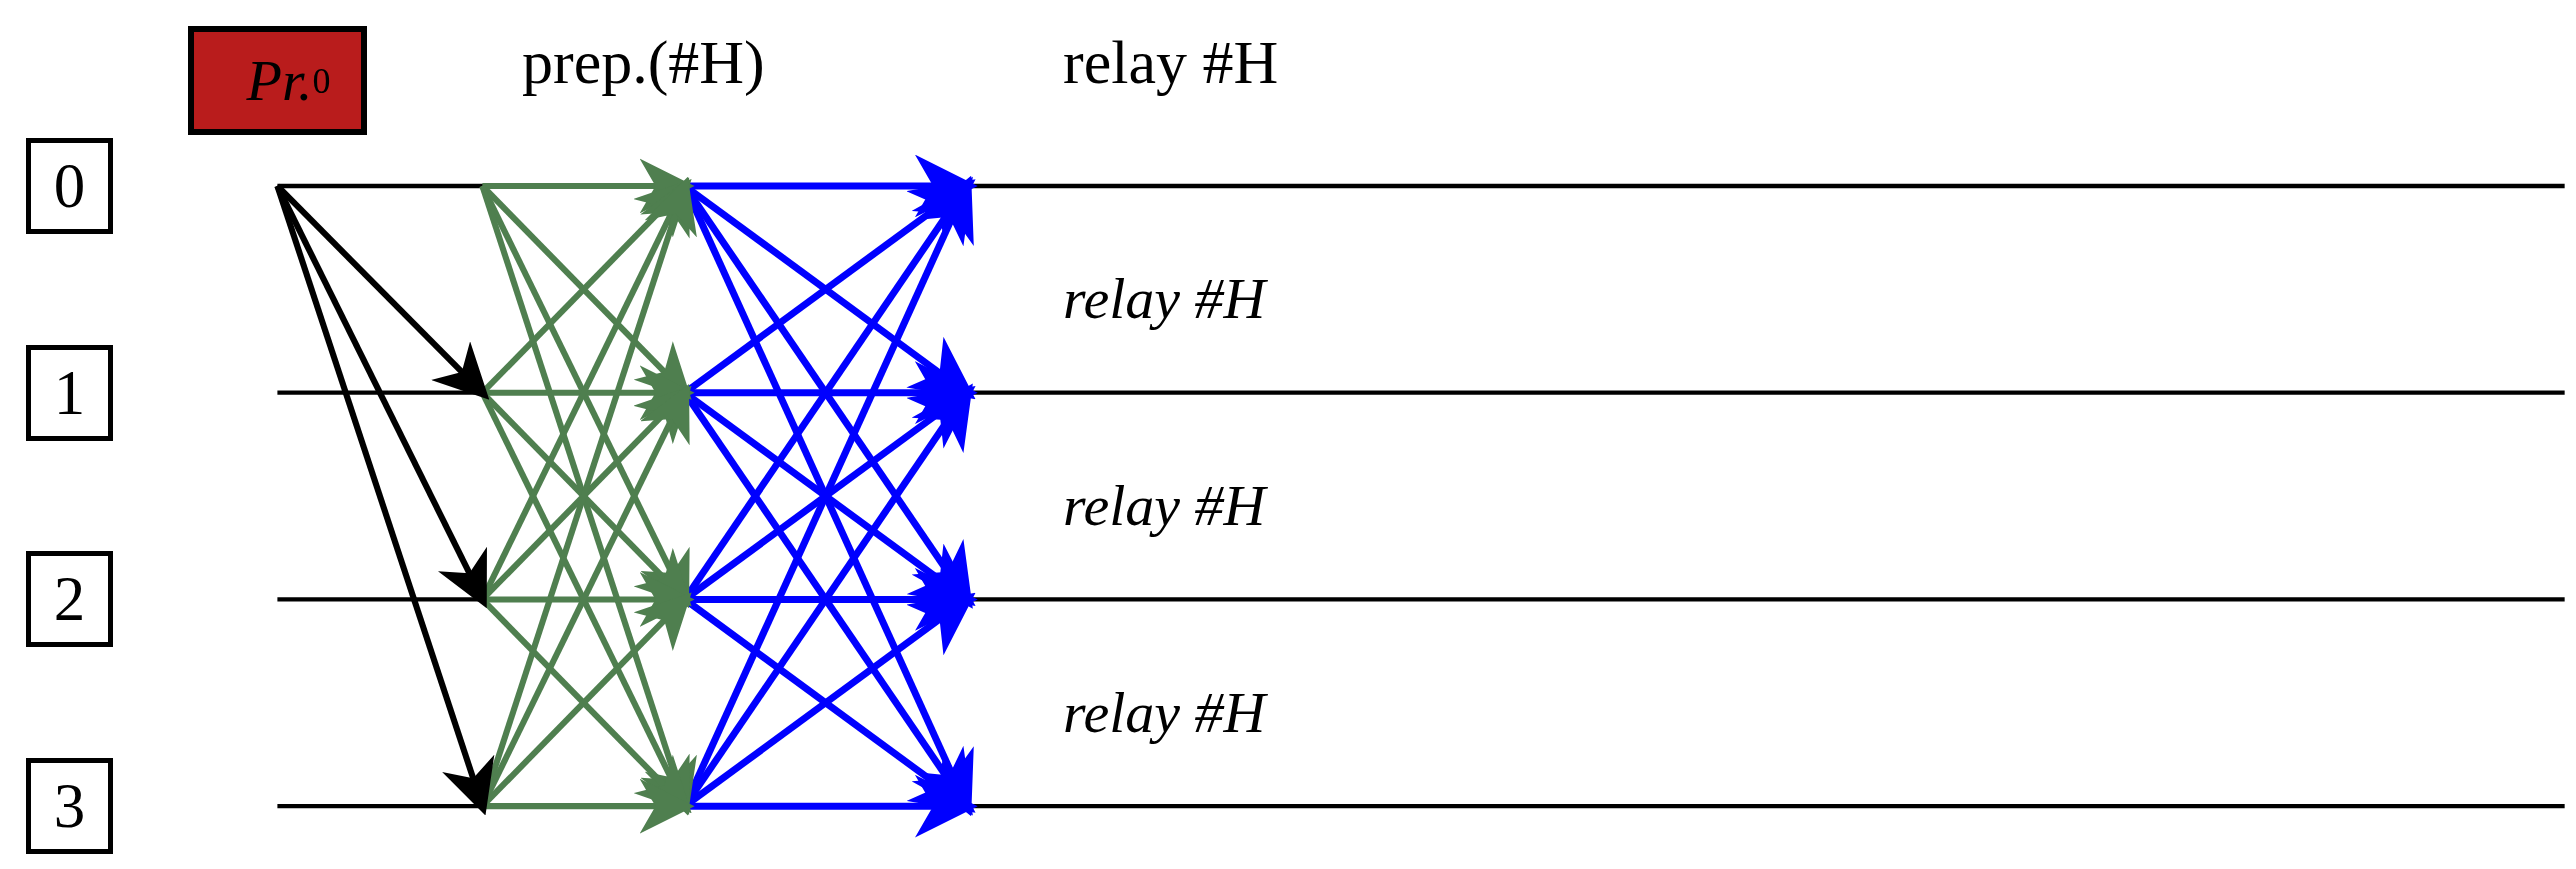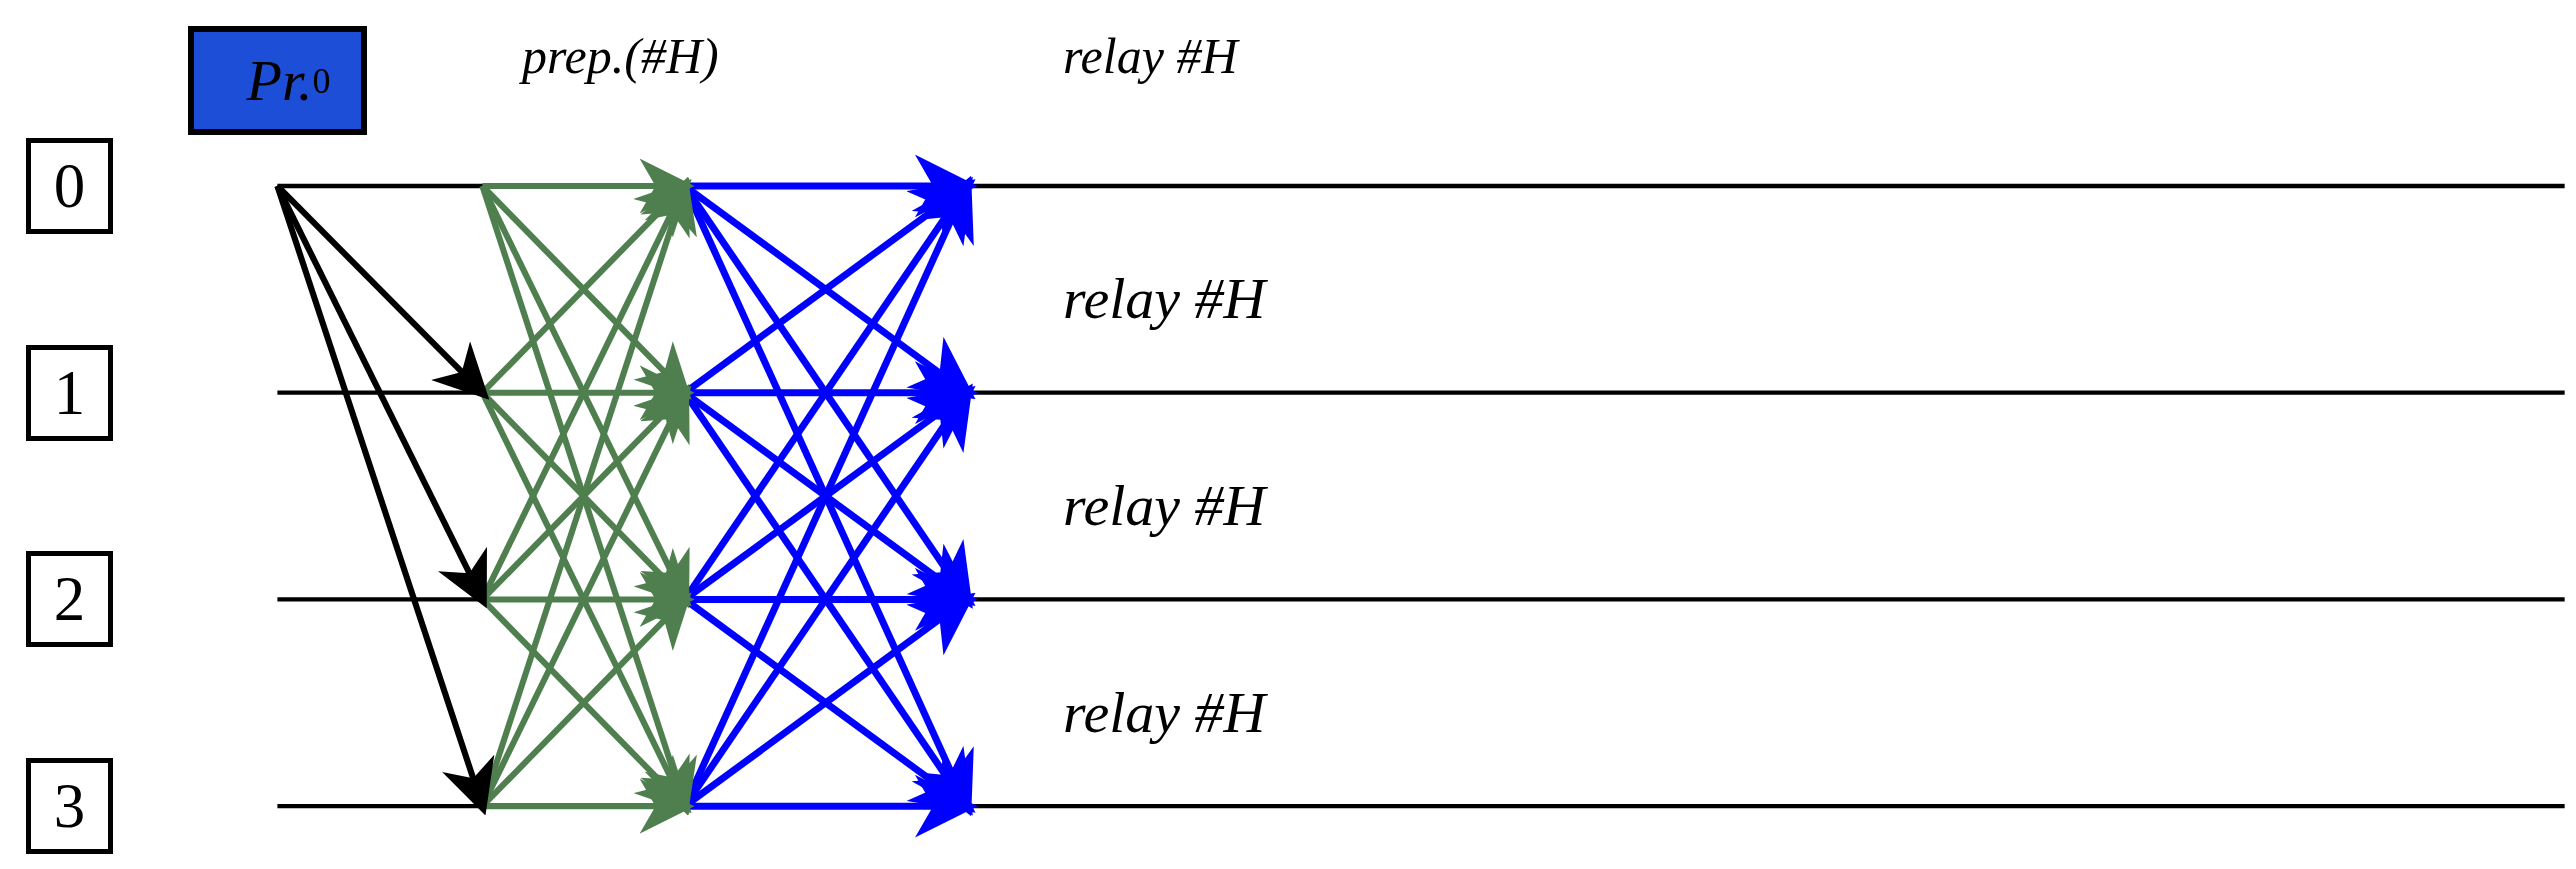--- a/index.html
+++ b/index.html
@@ -5,28 +5,28 @@
   html,body{margin:0;padding:0;background:#ffffff;}
   body{width:2576px;height:870px;overflow:hidden;font-family:"Liberation Serif",serif;}
   #stage{position:relative;width:2576px;height:870px;background:#fff;}
   svg#wires{position:absolute;left:0;top:0;width:2576px;height:870px;}
   .party-box{
     position:absolute;box-sizing:border-box;border:5.2px solid #000;background:#fff;
     display:flex;align-items:center;justify-content:center;
     font-family:"Liberation Serif",serif;font-size:63px;color:#000;line-height:1;
   }
   .pr-box{
-    position:absolute;box-sizing:border-box;border:6.1px solid #000;background:#1d4ed8;
+    position:absolute;box-sizing:border-box;border:6.1px solid #000;background:#b91c1c;
     display:flex;align-items:center;justify-content:center;
     font-family:"Liberation Serif",serif;font-style:italic;font-size:58px;color:#000;padding-left:22px;
   }
   .pr-box sup{font-size:0.62em;vertical-align:super;font-style:normal;}
   .col-label{
-    position:absolute;font-family:"Liberation Serif",serif;font-style:italic;
-    font-size:50px;color:#000;white-space:nowrap;line-height:1;
+    position:absolute;font-family:"Liberation Serif",serif;
+    font-size:62px;color:#000;white-space:nowrap;line-height:1;
   }
   .relay-label{
     position:absolute;font-family:"Liberation Serif",serif;font-style:italic;
     font-size:58px;color:#000;white-space:nowrap;line-height:1;
   }
 </style>
 </head>
 <body>
 
 <div id="stage">

